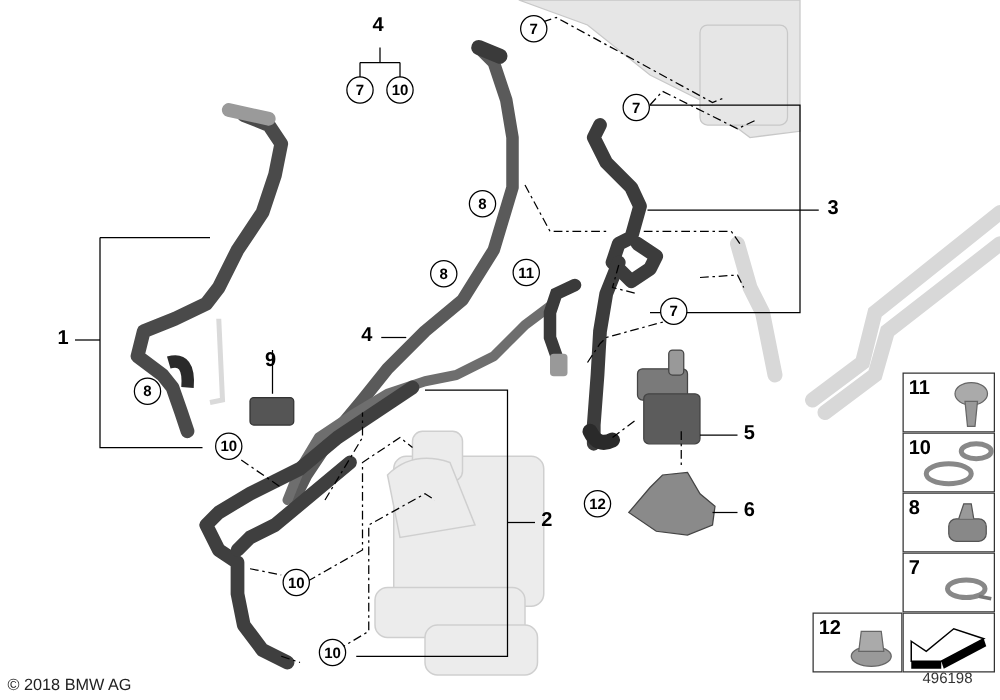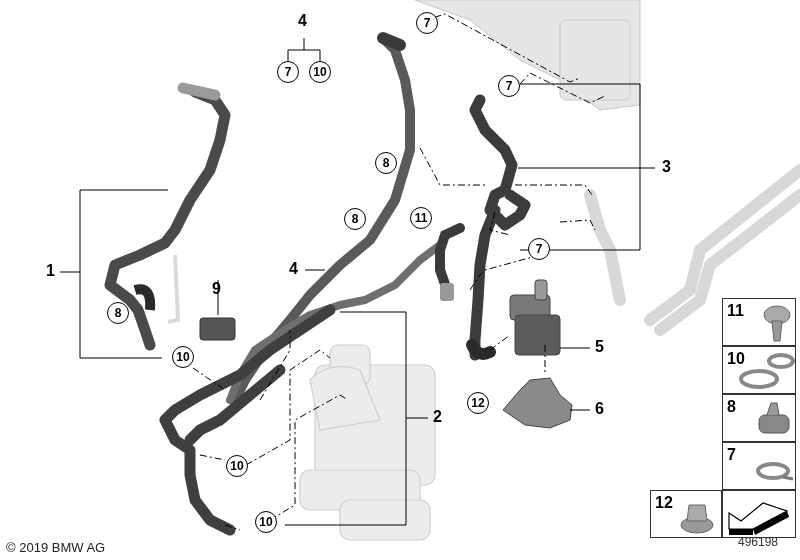--- a/index.html
+++ b/index.html
@@ -175,14 +175,14 @@
   </svg>
 </div>
 <div class="legend-cell" style="left:722px;top:490px;width:74px;height:48px;">
   <svg width="74" height="48" style="position:absolute;left:0;top:0">
     <path d="M6 22 L18 30 L40 12 L64 20 L30 38 L6 38 Z" fill="#fff" stroke="#000" stroke-width="1.2"></path>
     <path d="M6 38 L30 38 L30 44 L6 44 Z" fill="#000"></path>
     <path d="M30 38 L64 20 L66 26 L32 44 Z" fill="#000"></path>
   </svg>
 </div>
 
-<div class="copyright">© 2019 BMW AG</div>
+<div class="copyright">© 2018 BMW AG</div>
 <div class="diagram-id">496198</div>
 
 </body></html>

